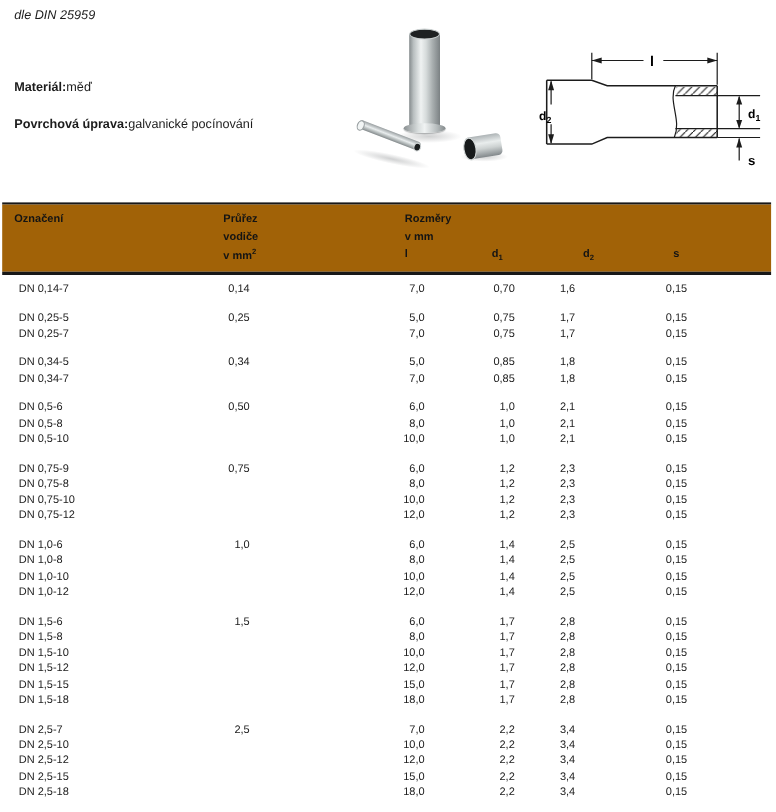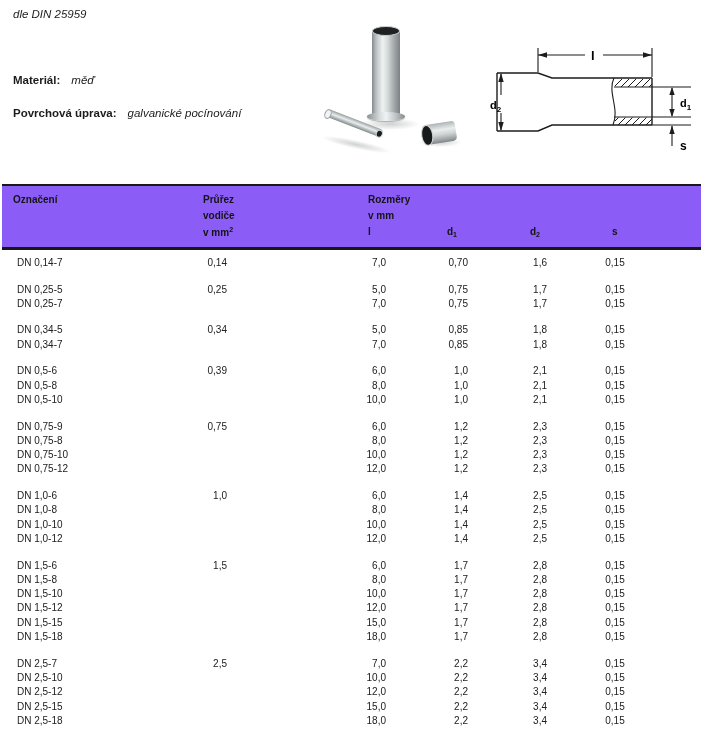--- a/index.html
+++ b/index.html
@@ -6,21 +6,21 @@
   html,body { background:#ffffff; }
   #page {
     position:relative; width:705px; height:738px; background:#ffffff;
     font-family:"Liberation Sans","DejaVu Sans",sans-serif; color:#1c1c1c;
     overflow:hidden;
   }
   
   .intro-line { position:absolute; left:13px; font-size:11.5px; white-space:pre; }
   .intro-line.it { font-style:italic; }
   .lbl-bold { font-weight:bold; }
-  .lbl-val { margin-left:11px;font-style:italic; }
+  .lbl-val { margin-left:0; }
   #intro1 { top:8px; }
   #intro2 { top:41px; }
   #intro3 { top:74px; }
   #intro4 { top:107px; }
 
   
   .photo { position:absolute; left:310px; top:18px; width:170px; height:140px; }
   .shadow { position:absolute; background:radial-gradient(ellipse at center, rgba(40,45,48,.22), rgba(0,0,0,0) 70%); border-radius:50%; }
   .sh-big   { left:50px; top:100px; width:60px; height:12px; }
   .sh-thin  { left:10px; top:122px; width:72px; height:9px; transform:rotate(12deg); }
@@ -63,34 +63,34 @@
   
   .diagram { position:absolute; left:490px; top:22px; }
   .diagram text { font-family:"Liberation Sans","DejaVu Sans",sans-serif; }
 
   
   .rule { position:absolute; left:2px; width:699px; background:#181818; }
   #rule-top { top:184px; height:2px; }
   #rule-mid { top:247px; height:2.5px; }
   .thead {
     position:absolute; left:2px; top:186px; width:699px; height:61px;
-    background:#8b5cf6; font-size:10px; font-weight:bold; color:#141414;
+    background:#a16207; font-size:10px; font-weight:bold; color:#141414;
   }
   .th { position:absolute; white-space:pre; }
   sup.u { font-size:7px; vertical-align:4px; }
   sub.u { font-size:7px; vertical-align:-2px; }
   .tbody { position:absolute; left:0; top:256px; width:705px; }
   .trow { position:relative; height:14.3px; font-size:10px; color:#202020; }
   .trow.group-start { margin-top:12.3px; }
   .c { position:absolute; top:0; white-space:pre; line-height:13px; }
   .c-label  { left:17px; }
   .c-prurez { left:197px; width:30px; text-align:right; }
   .c-l      { left:338px; width:48px; text-align:right; }
   .c-d1     { left:428px; width:40px; text-align:right; }
-  .c-d2     { left:509px; width:38px; text-align:right; }
+  .c-d2     { left:509px; width:38px; text-align:left; }
   .c-s      { left:595px; width:40px; text-align:center; }
 </style>
 </head>
 <body>
 
 <div id="page">
 
   <div class="intro-line it" id="intro1">dle DIN 25959</div>
   <div class="intro-line" id="intro3"><span class="lbl-bold">Materiál:</span><span class="lbl-val">měď</span></div>
   <div class="intro-line" id="intro4"><span class="lbl-bold">Povrchová úprava:</span><span class="lbl-val">galvanické pocínování</span></div>
@@ -220,21 +220,21 @@
         <span class="c c-label">DN 0,34-7</span>
         <span class="c c-prurez"></span>
         <span class="c c-l">7,0</span>
         <span class="c c-d1">0,85</span>
         <span class="c c-d2">1,8</span>
         <span class="c c-s">0,15</span>
       </div>
 
       <div class="trow group-start">
         <span class="c c-label">DN 0,5-6</span>
-        <span class="c c-prurez">0,39</span>
+        <span class="c c-prurez">0,50</span>
         <span class="c c-l">6,0</span>
         <span class="c c-d1">1,0</span>
         <span class="c c-d2">2,1</span>
         <span class="c c-s">0,15</span>
       </div>
 
       <div class="trow">
         <span class="c c-label">DN 0,5-8</span>
         <span class="c c-prurez"></span>
         <span class="c c-l">8,0</span>

